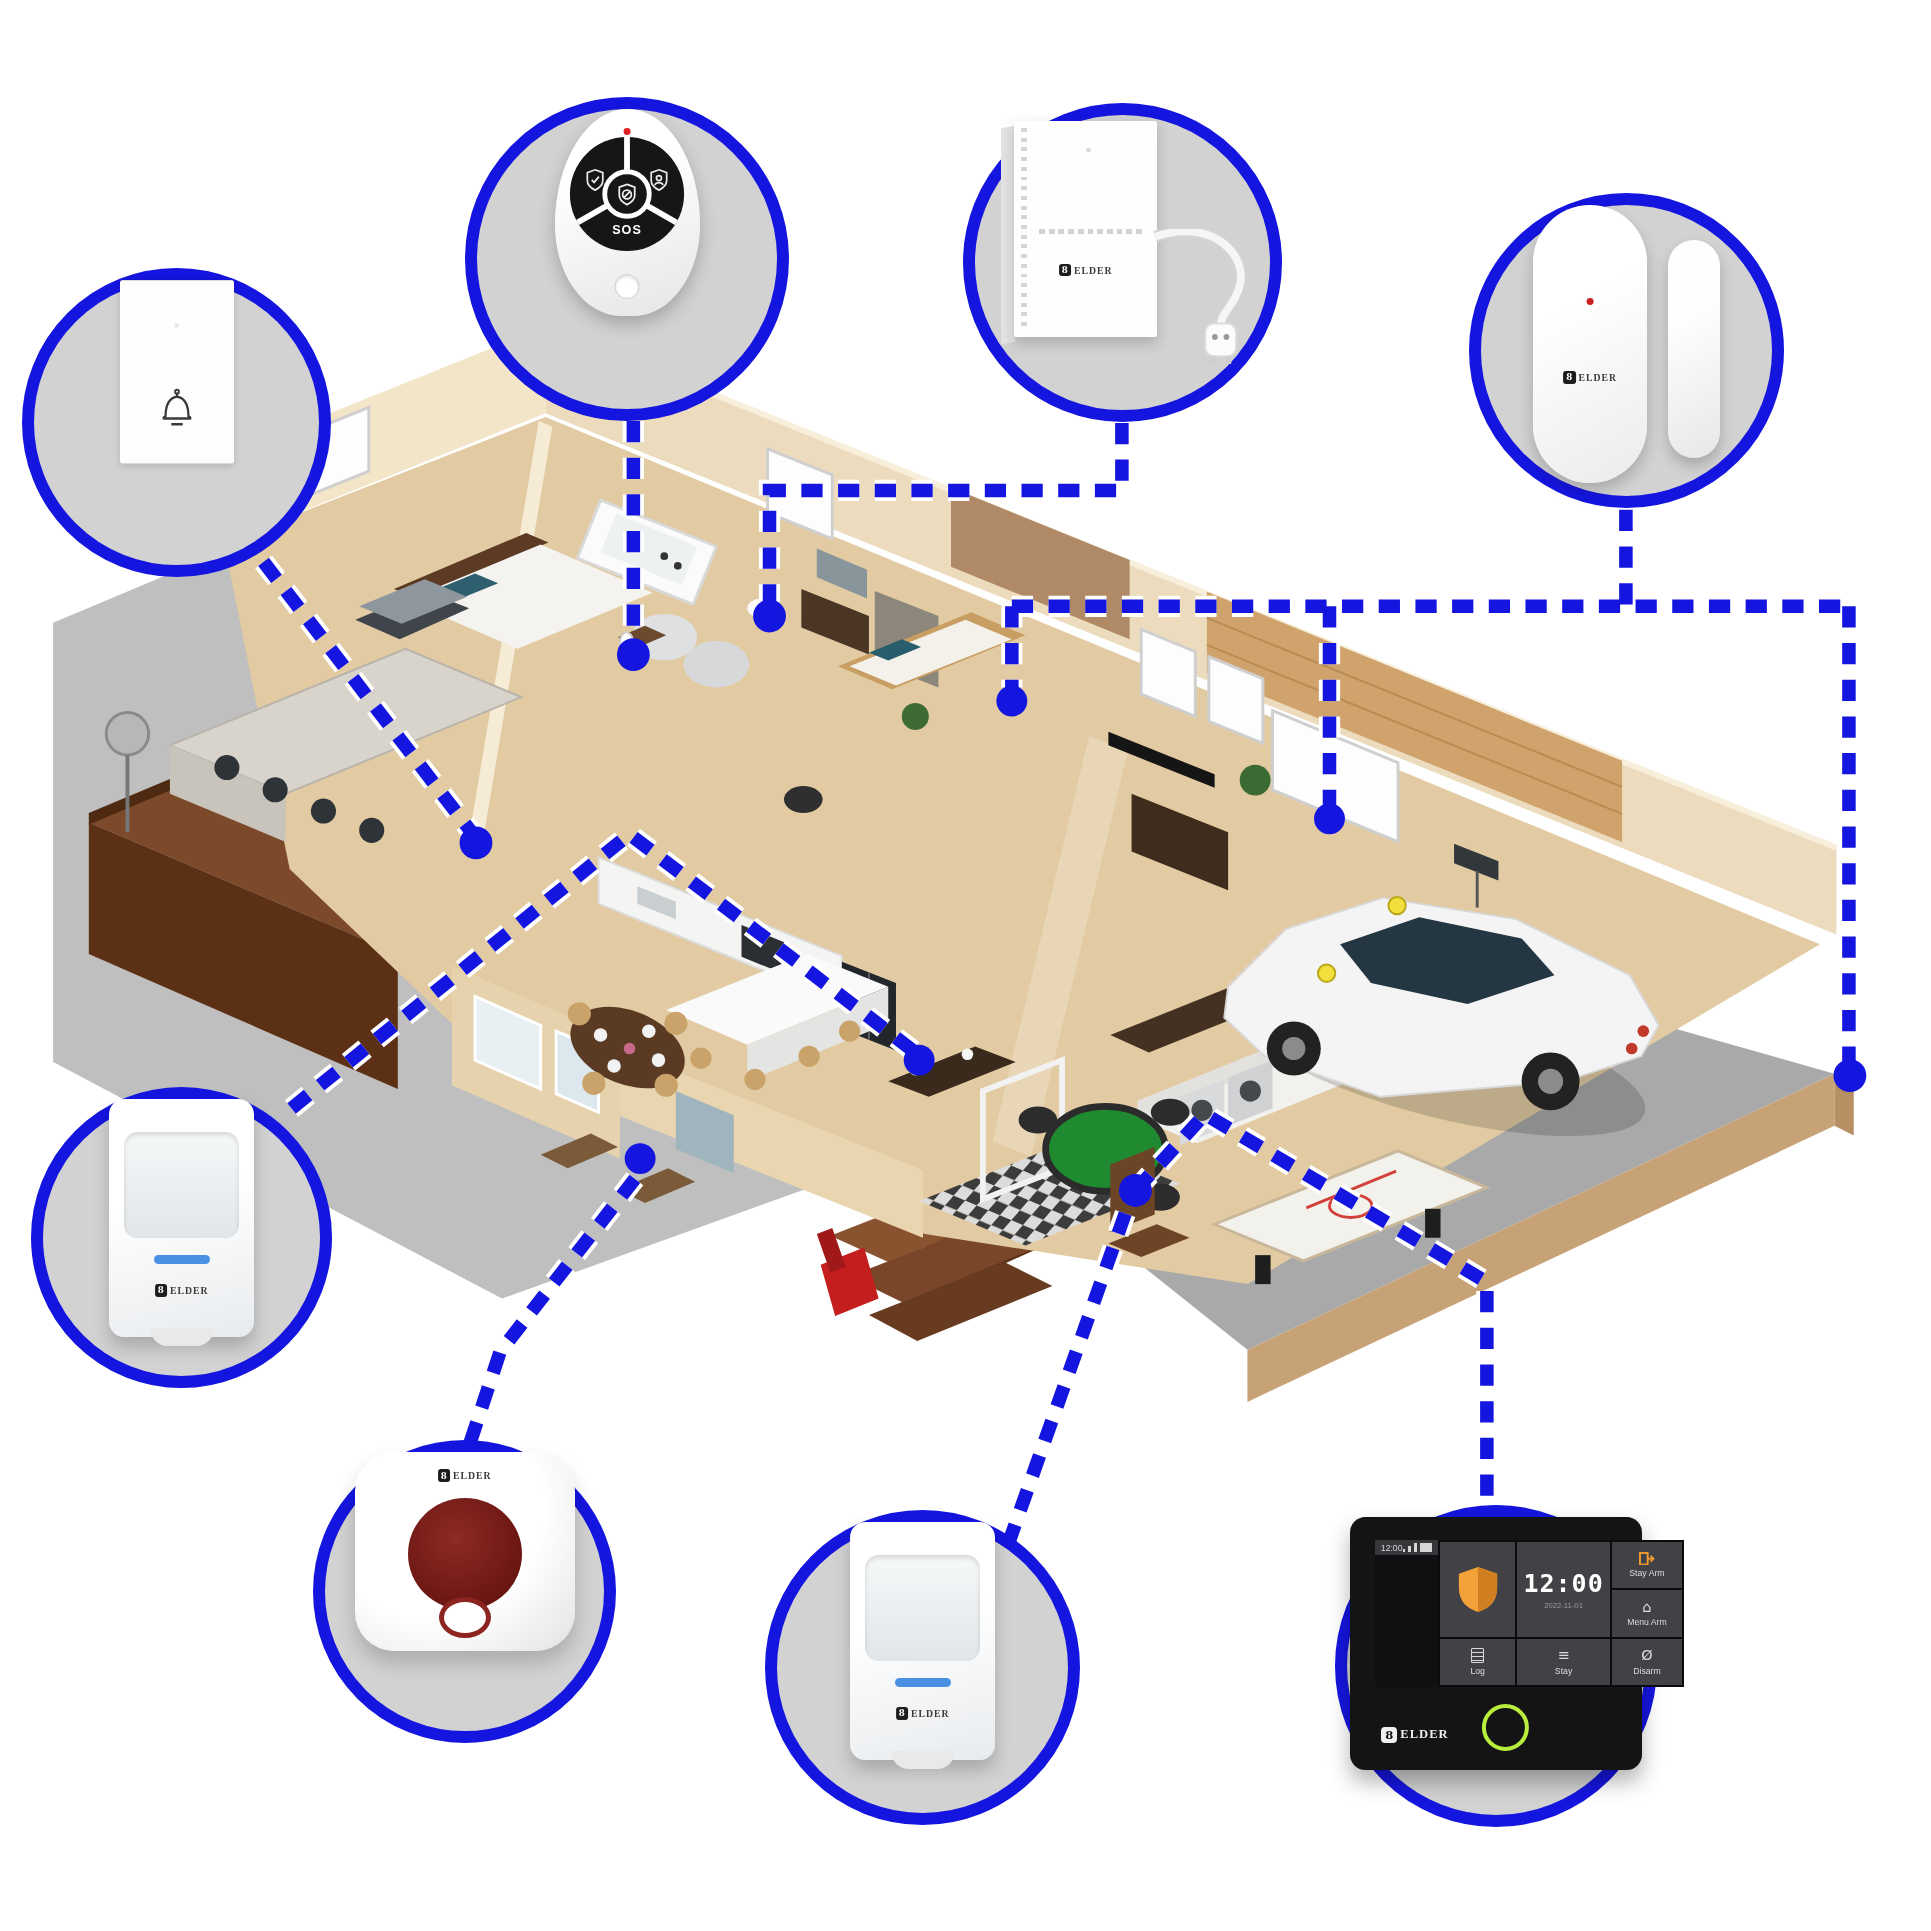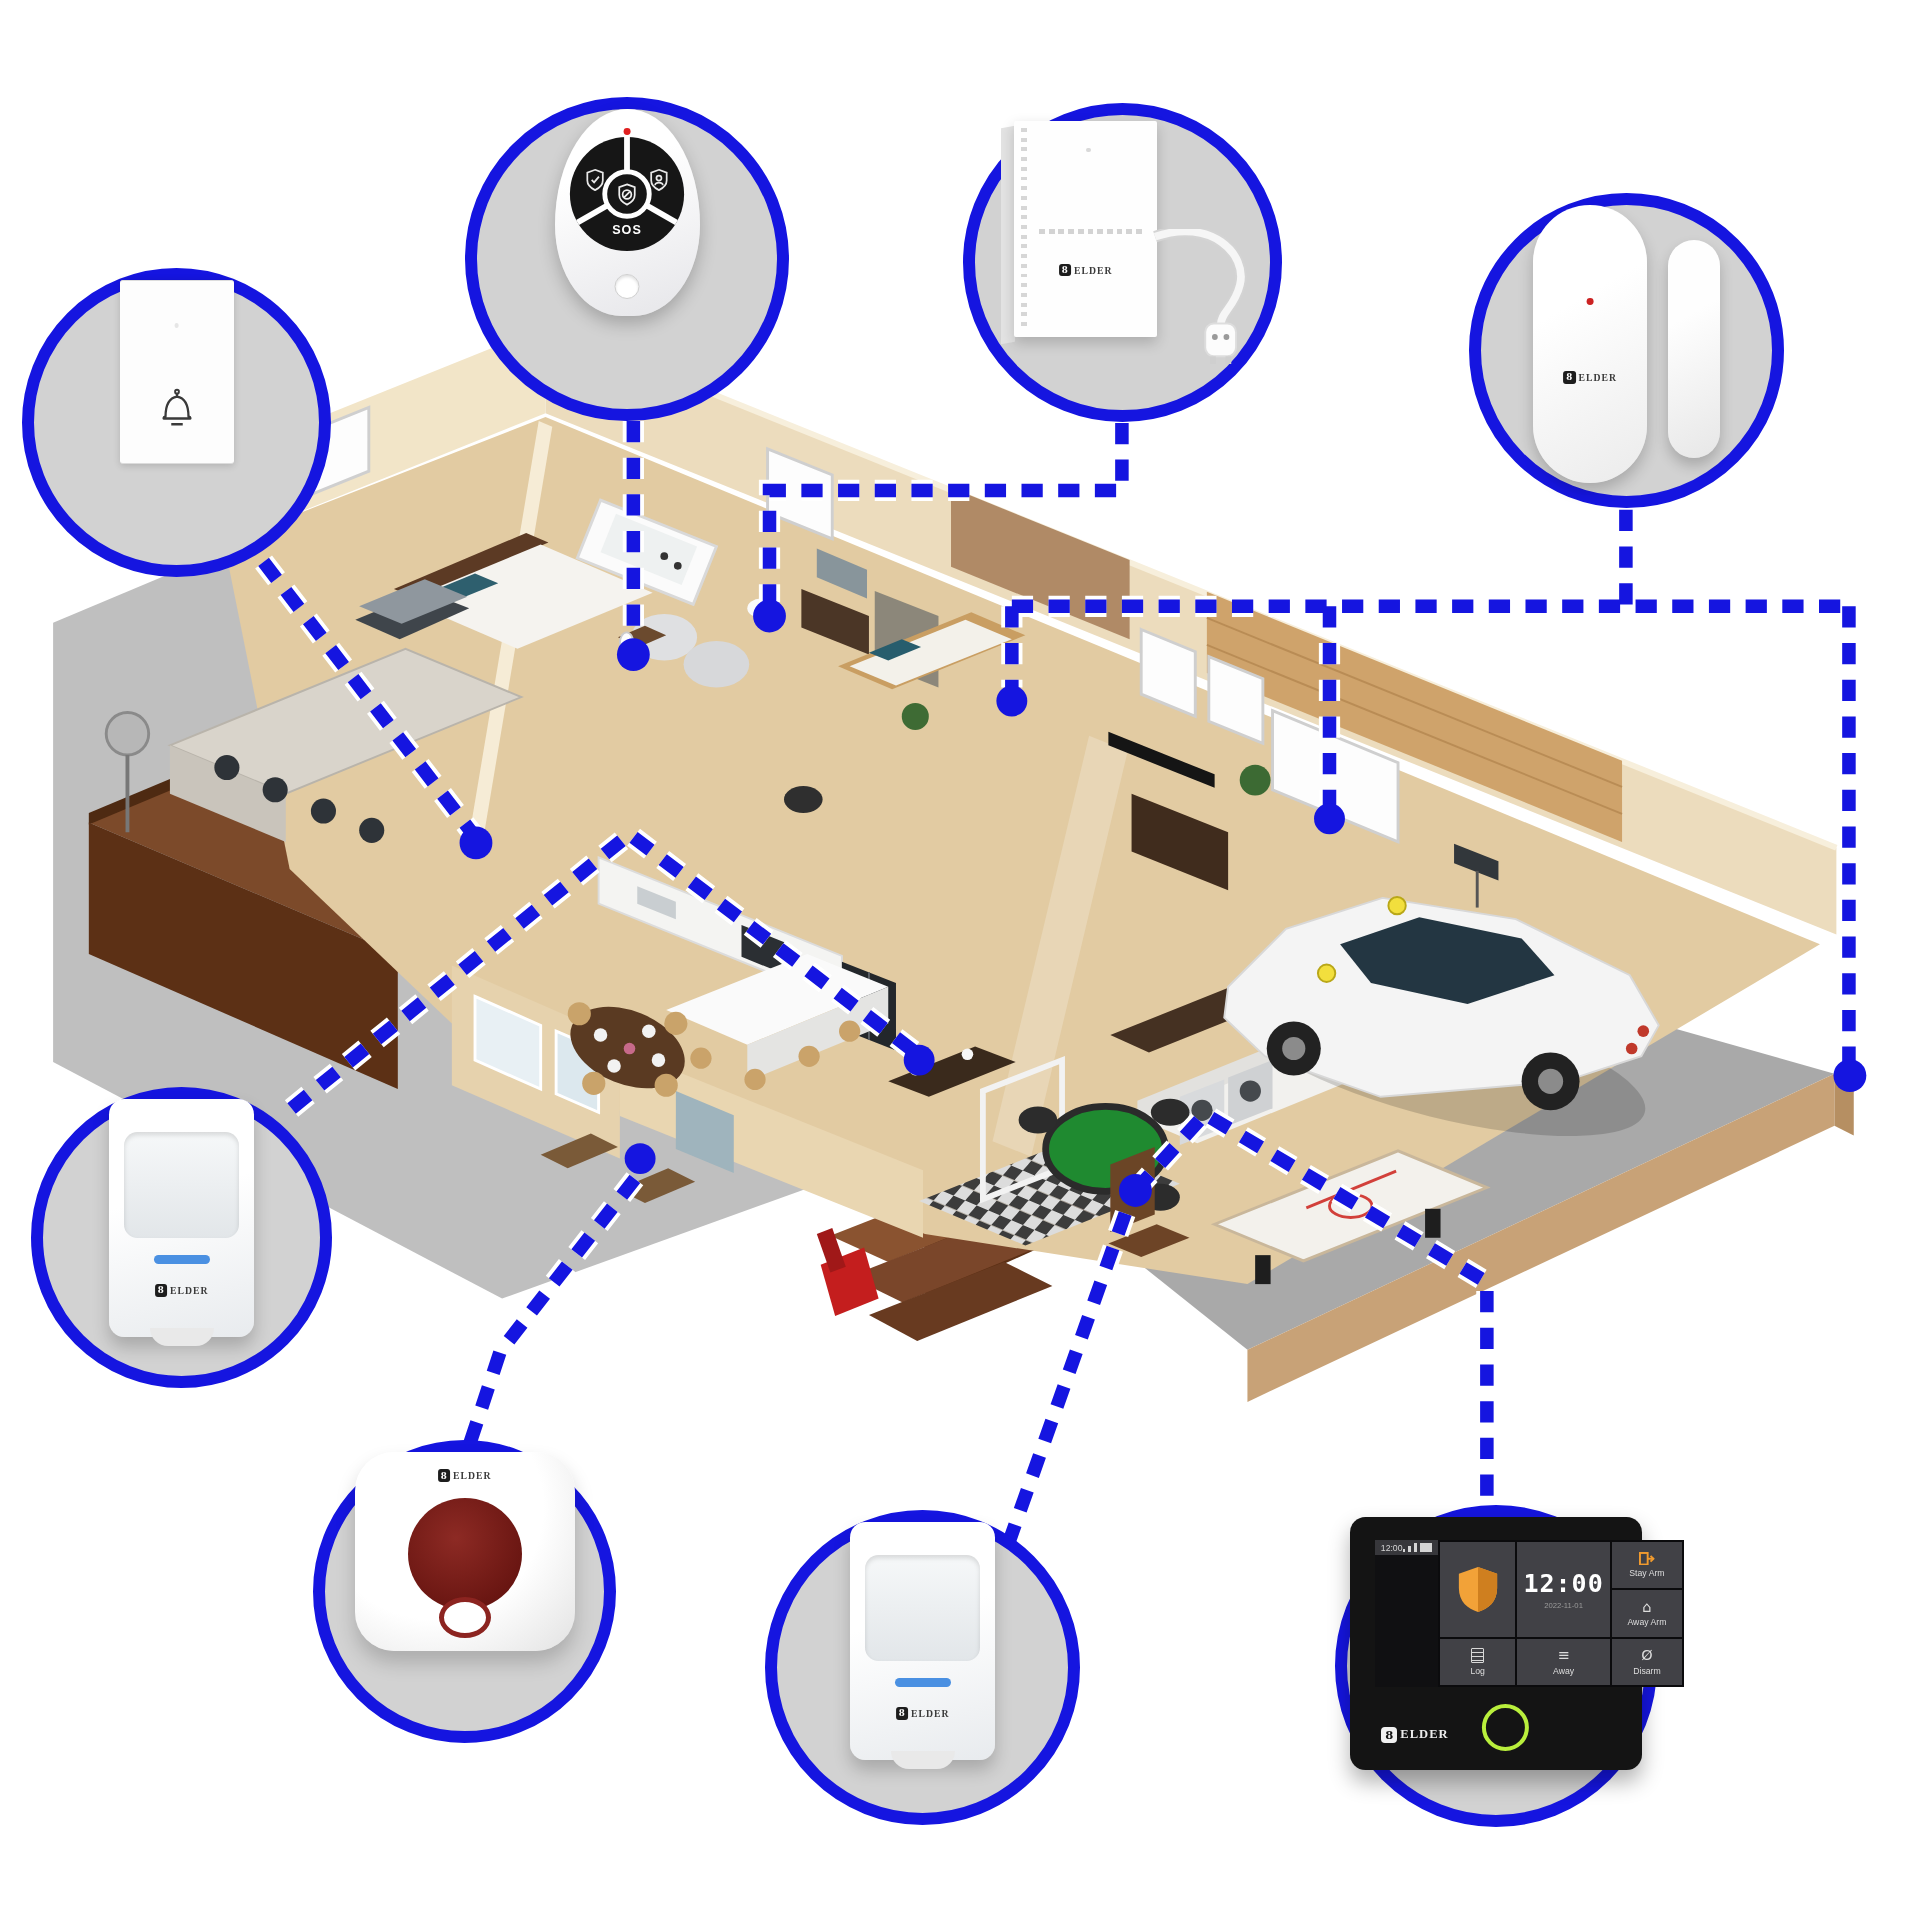--- a/index.html
+++ b/index.html
@@ -483,29 +483,29 @@
           <div class="tile">
             <svg width="15.4" height="13.5" viewBox="0 0 16 14">
               <rect x="1" y="1" width="8" height="12" fill="none" stroke="#f09a2e" stroke-width="2"></rect>
               <line x1="9" y1="7" x2="15" y2="7" stroke="#f09a2e" stroke-width="2"></line>
               <path d="M12,4 L15,7 L12,10" fill="none" stroke="#f09a2e" stroke-width="2"></path>
             </svg>
             <span>Stay Arm</span>
           </div>
           <div class="tile" style="grid-column:3">
             <span class="ic">⌂</span>
-            <span>Away Arm</span>
+            <span>Menu Arm</span>
           </div>
           <div class="tile">
             <span class="doc-ic"></span>
             <span>Log</span>
           </div>
           <div class="tile">
             <span class="ic">≡</span>
-            <span>Away</span>
+            <span>Stay</span>
           </div>
           <div class="tile">
             <span class="ic">Ø</span>
             <span>Disarm</span>
           </div>
         </div>
       </div>
       <span class="elder light">
         <span class="elder-mark">8</span>
         <span class="elder-text">ELDER</span>

